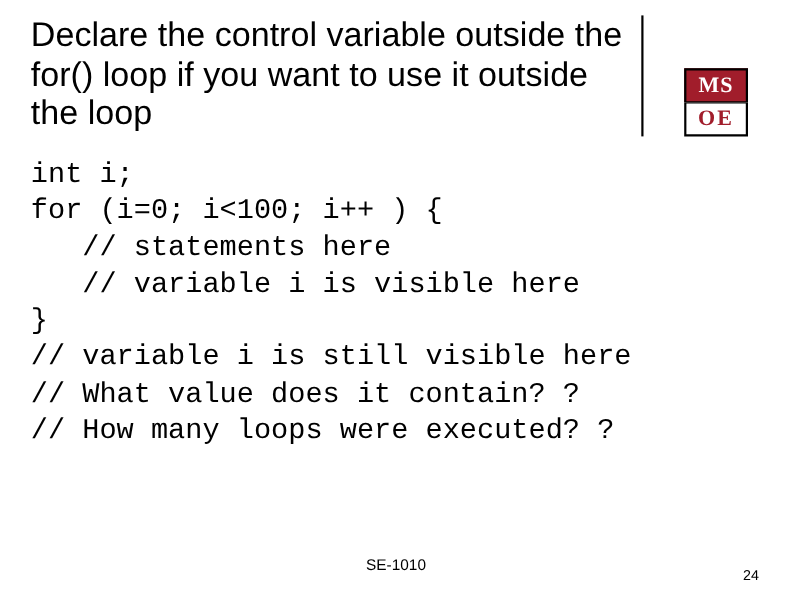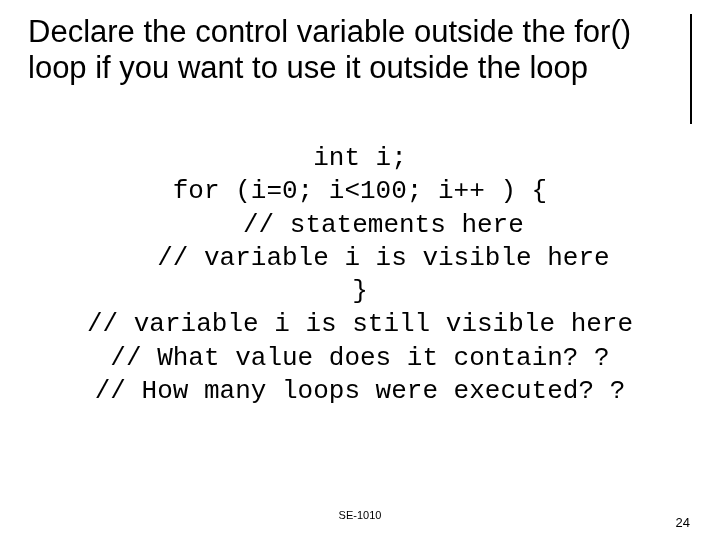--- a/index.html
+++ b/index.html
@@ -72,29 +72,28 @@
     font-family: Georgia, 'Times New Roman', serif;
     letter-spacing: 2px;
   }
   .code-block {
     margin-top: 18px;
     font-family: "Courier New", Courier, monospace;
     font-size: 26px;
     line-height: 1.28;
     color: #000;
     white-space: pre;
-    text-align: center;
   }
   .footer {
     position: absolute;
     bottom: 18px;
     left: 0;
     width: 100%;
     text-align: center;
-    font-size: 11px;
+    font-size: 14px;
     color: #000;
     line-height: 1.2;
   }
   .footer .line2 {
     display: block;
   }
   .page-num {
     position: absolute;
     bottom: 10px;
     right: 30px;
@@ -104,20 +103,26 @@
 </style>
 </head>
 <body>
 
 <div class="slide">
 
   <div class="title-row">
     <div class="title-text">
       <span>Declare the control variable outside the for() loop if you want to use it outside the loop</span>
     </div>
+    <div class="logo-wrap">
+      <div class="logo">
+        <div class="logo-top">MS</div>
+        <div class="logo-bot">OE</div>
+      </div>
+    </div>
   </div>
 
   <div class="code-block"><span>int i;</span>
 <span>for (i=0; i&lt;100; i++ ) {</span>
 <span>   // statements here</span>
 <span>   // variable i is visible here</span>
 <span>}</span>
 <span>// variable i is still visible here</span>
 <span>// What value does it contain? ?</span>
 <span>// How many loops were executed? ?</span></div>

